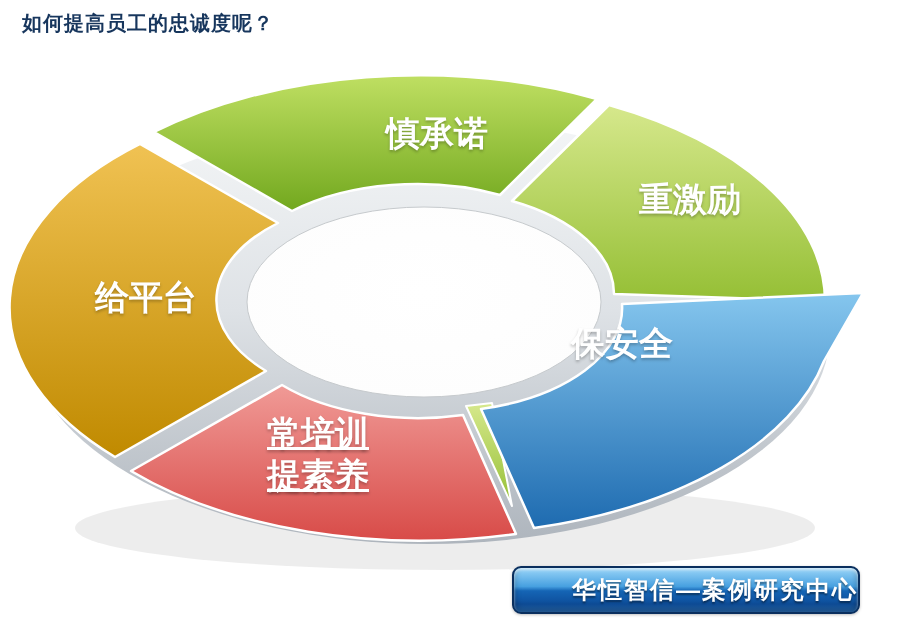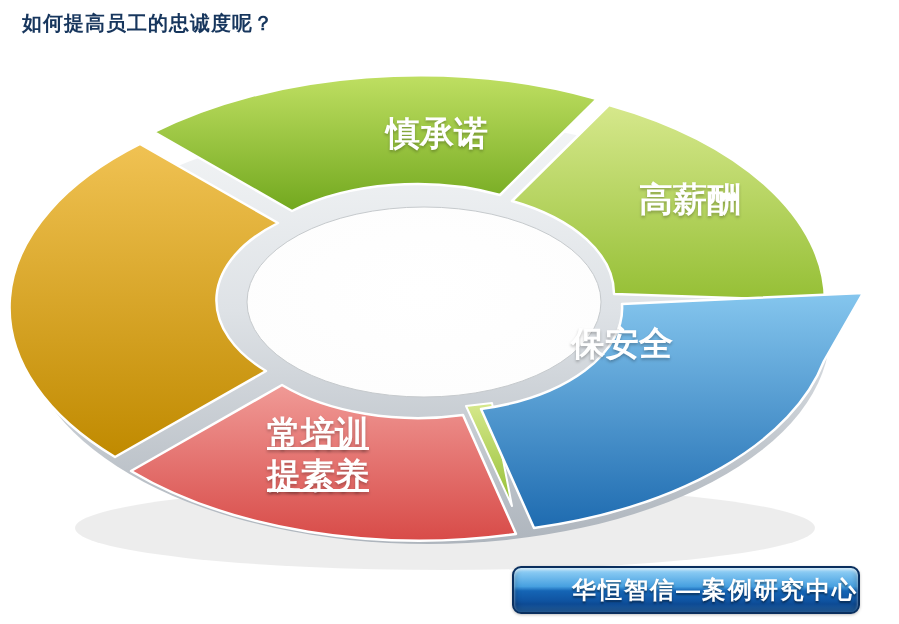--- a/index.html
+++ b/index.html
@@ -125,29 +125,30 @@
 
     <path d="M604,294 L845,283 L806,351 A395 220 0 0 1 516,518 L463,399 A186 104 0 0 0 604,294 Z" transform="translate(18,10)" fill="url(#g-blue)" stroke="#ffffff" stroke-width="2.5" stroke-linejoin="round"></path>
 
     <ellipse cx="424" cy="302" rx="177" ry="95" fill="url(#g-hole)" stroke="#C6CACD" stroke-width="1"></ellipse>
   </svg>
 
   <div class="seg-label" style="left:337px; top:112px;">
     <span>慎承诺</span>
   </div>
   <div class="seg-label" style="left:590px; top:178px;">
-    <span>高薪酬</span>
+    <span>重激励</span>
   </div>
   <div class="seg-label" style="left:522px; top:322px;">
     <span>保安全</span>
   </div>
   <div class="seg-label" style="left:218px; top:412px;text-decoration:underline;">
     <span>常培训</span>
     <span>提素养</span>
   </div>
   <div class="seg-label" style="left:46px; top:276px;">
+    <span>给平台</span>
   </div>
 
   <div class="badge">
     <span class="badge-text">华恒智信—案例研究中心</span>
   </div>
 
 </div>
 
 </body></html>

